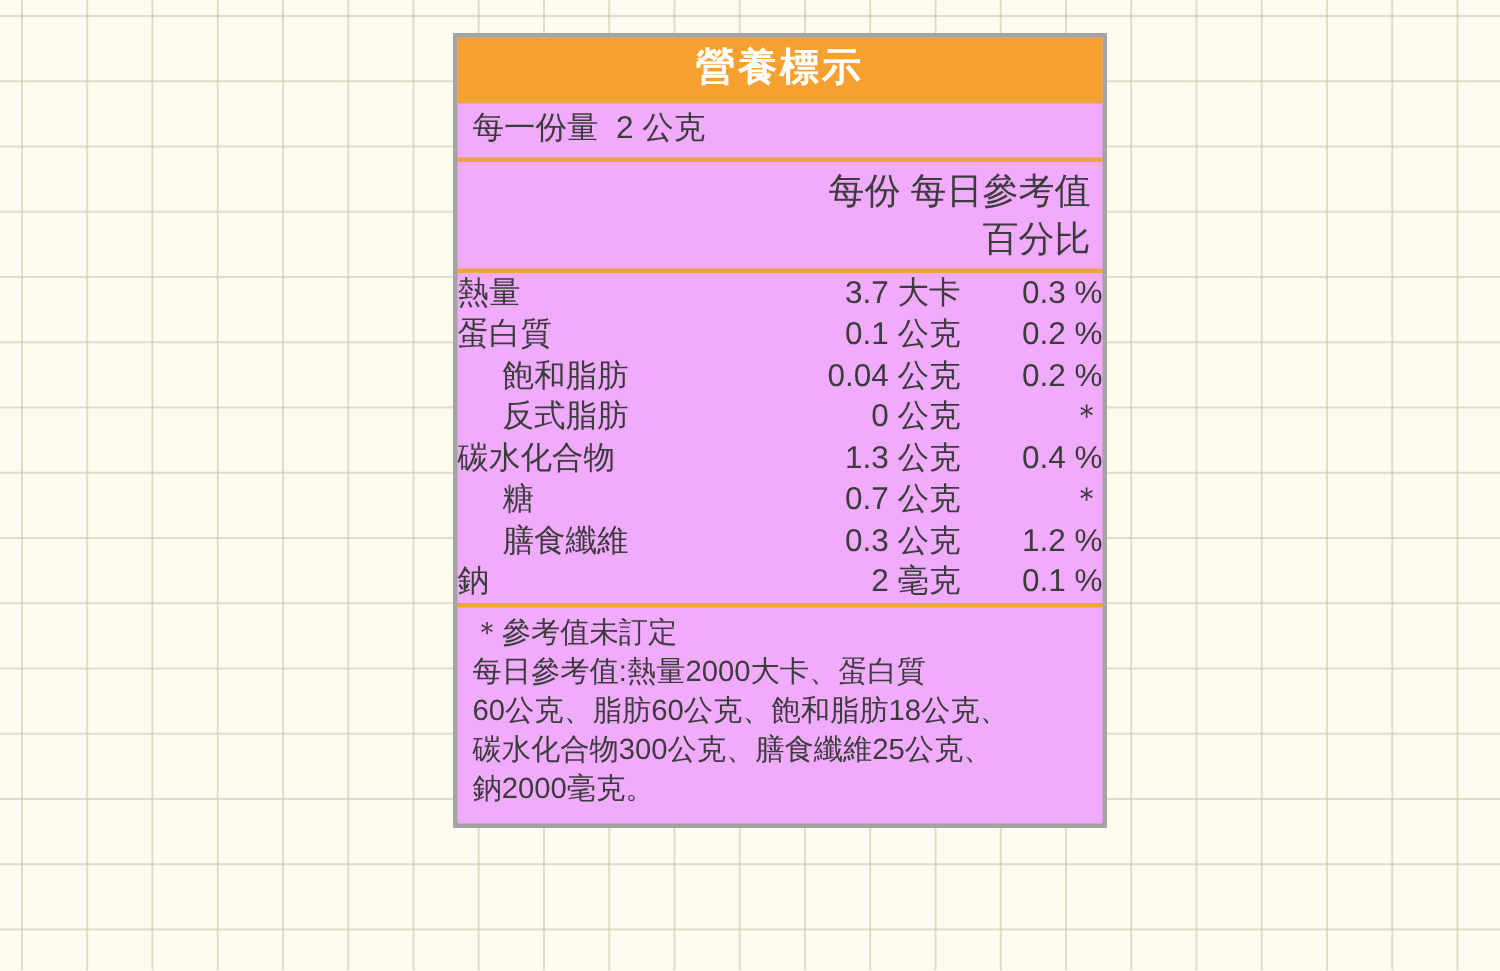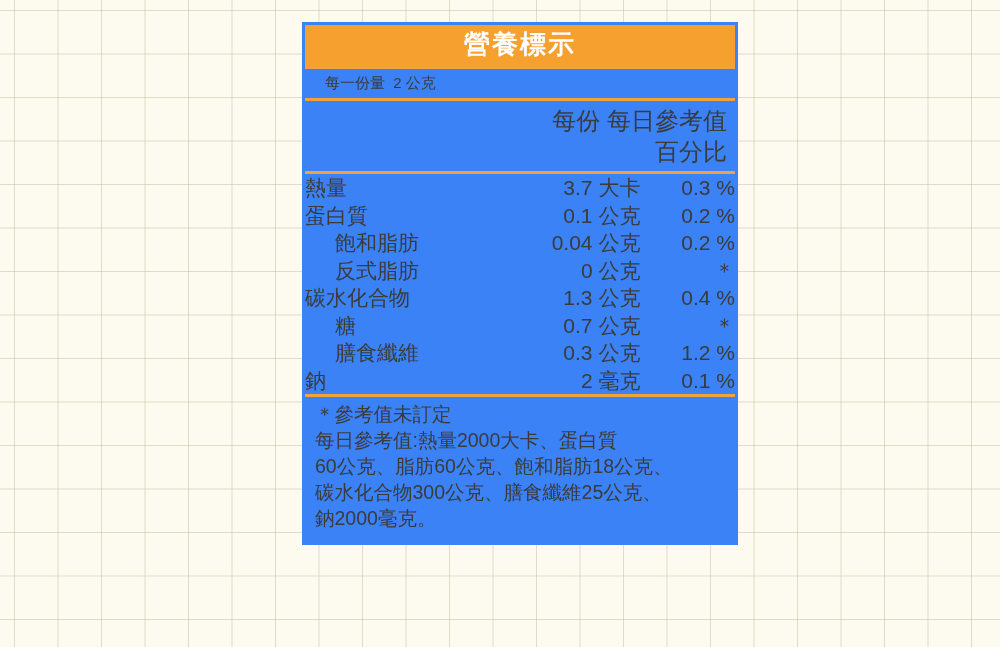--- a/index.html
+++ b/index.html
@@ -23,39 +23,39 @@
       linear-gradient(to bottom, rgba(200,195,165,0.55) 1px, transparent 1px);
     background-size: 43.5px 43.5px;
     background-position: 14px 10px;
   }
   #label-wrap {
     position: absolute;
     left: 302px;
     top: 22px;
     width: 436px;
     box-sizing: border-box;
-    border: 3px solid #3b82f6;
-    background: #3b82f6;
+    border: 3px solid #a3a3a3;
+    background: #f0abfc;
   }
   .nl-title {
     background: #f5a02f;
     color: #ffffff;
     text-align: center;
     font-size: 26px;
     font-weight: bold;
     letter-spacing: 2px;
     padding: 5px 0 7px 0;
     line-height: 1.1;
   }
   .sect {
     border-top: 3px solid #f0a23c;
   }
   .serving {
-    padding: 4px 0 6px 20px;
-    font-size: 15px;
+    padding: 4px 0 6px 10px;
+    font-size: 21px;
     color: #3b3b3b;
     line-height: 1.28;
   }
   .serving div { white-space: pre; }
 
   .hdr {
     padding: 4px 8px 4px 0;
     font-size: 24px;
     color: #3b3b3b;
     text-align: right;

